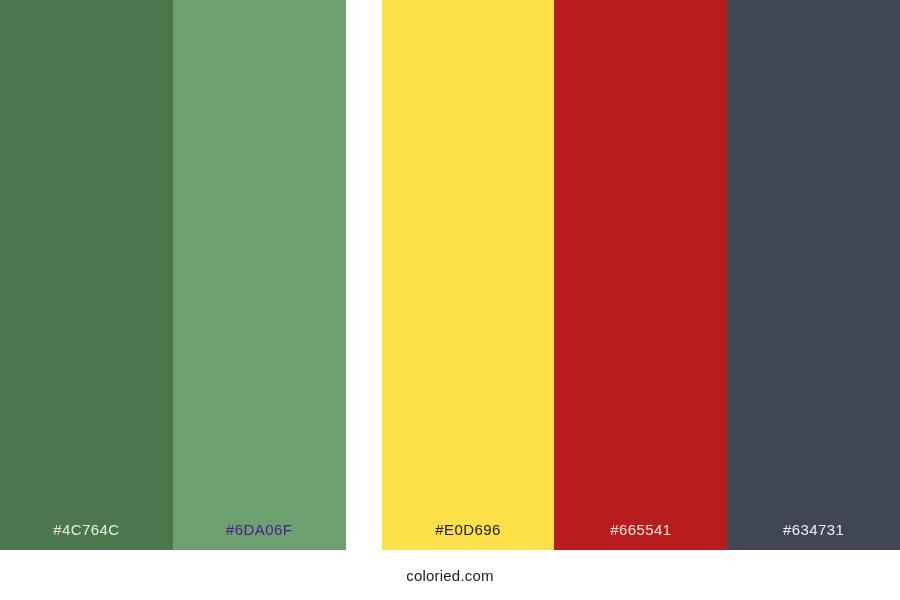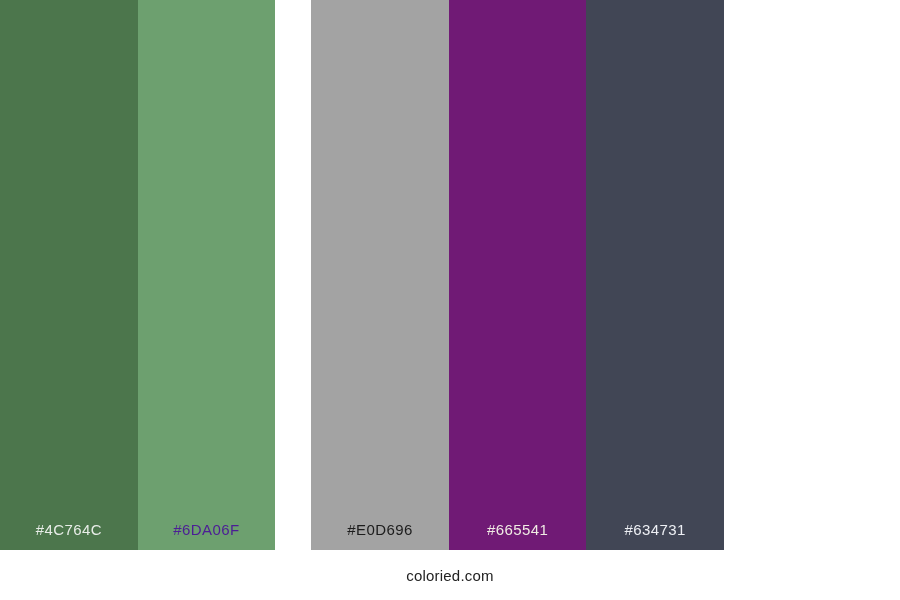--- a/index.html
+++ b/index.html
@@ -16,21 +16,21 @@
   .palette-page {
     width: 900px;
     height: 600px;
     display: flex;
     flex-direction: column;
     background: #ffffff;
   }
   .swatch-strip {
     display: flex;
     flex-direction: row;
-    width: 724px;
+    width: 900px;
     height: 550px;
   }
   .swatch {
     flex: 1 1 180px;
     height: 550px;
     position: relative;
     display: flex;
     align-items: flex-end;
     justify-content: center;
   }
@@ -69,25 +69,25 @@
   <div class="swatch-strip">
 
     <div class="swatch" style="background-color: rgb(76, 118, 76);">
       <span class="swatch-label" style="color: rgb(232, 237, 232);">#4C764C</span>
     </div>
 
     <div class="swatch" style="background-color: rgb(109, 160, 111);">
       <span class="swatch-label" style="color: #4c1d95;">#6DA06F</span>
     </div>
 
-    <div class="swatch" style="background-color: #a3a3a3; margin-left: 36px;">
+    <div class="swatch" style="background-color: #fde047; margin-left: 36px;">
       <span class="swatch-label" style="color: rgb(28, 28, 28);">#E0D696</span>
     </div>
 
-    <div class="swatch" style="background-color: #701a75;">
+    <div class="swatch" style="background-color: #b91c1c;">
       <span class="swatch-label" style="color: rgb(240, 235, 228);">#665541</span>
     </div>
 
     <div class="swatch" style="background-color: rgb(65, 70, 85);">
       <span class="swatch-label" style="color: rgb(237, 239, 244);">#634731</span>
     </div>
 
   </div>
 
   <div class="footer-bar">

